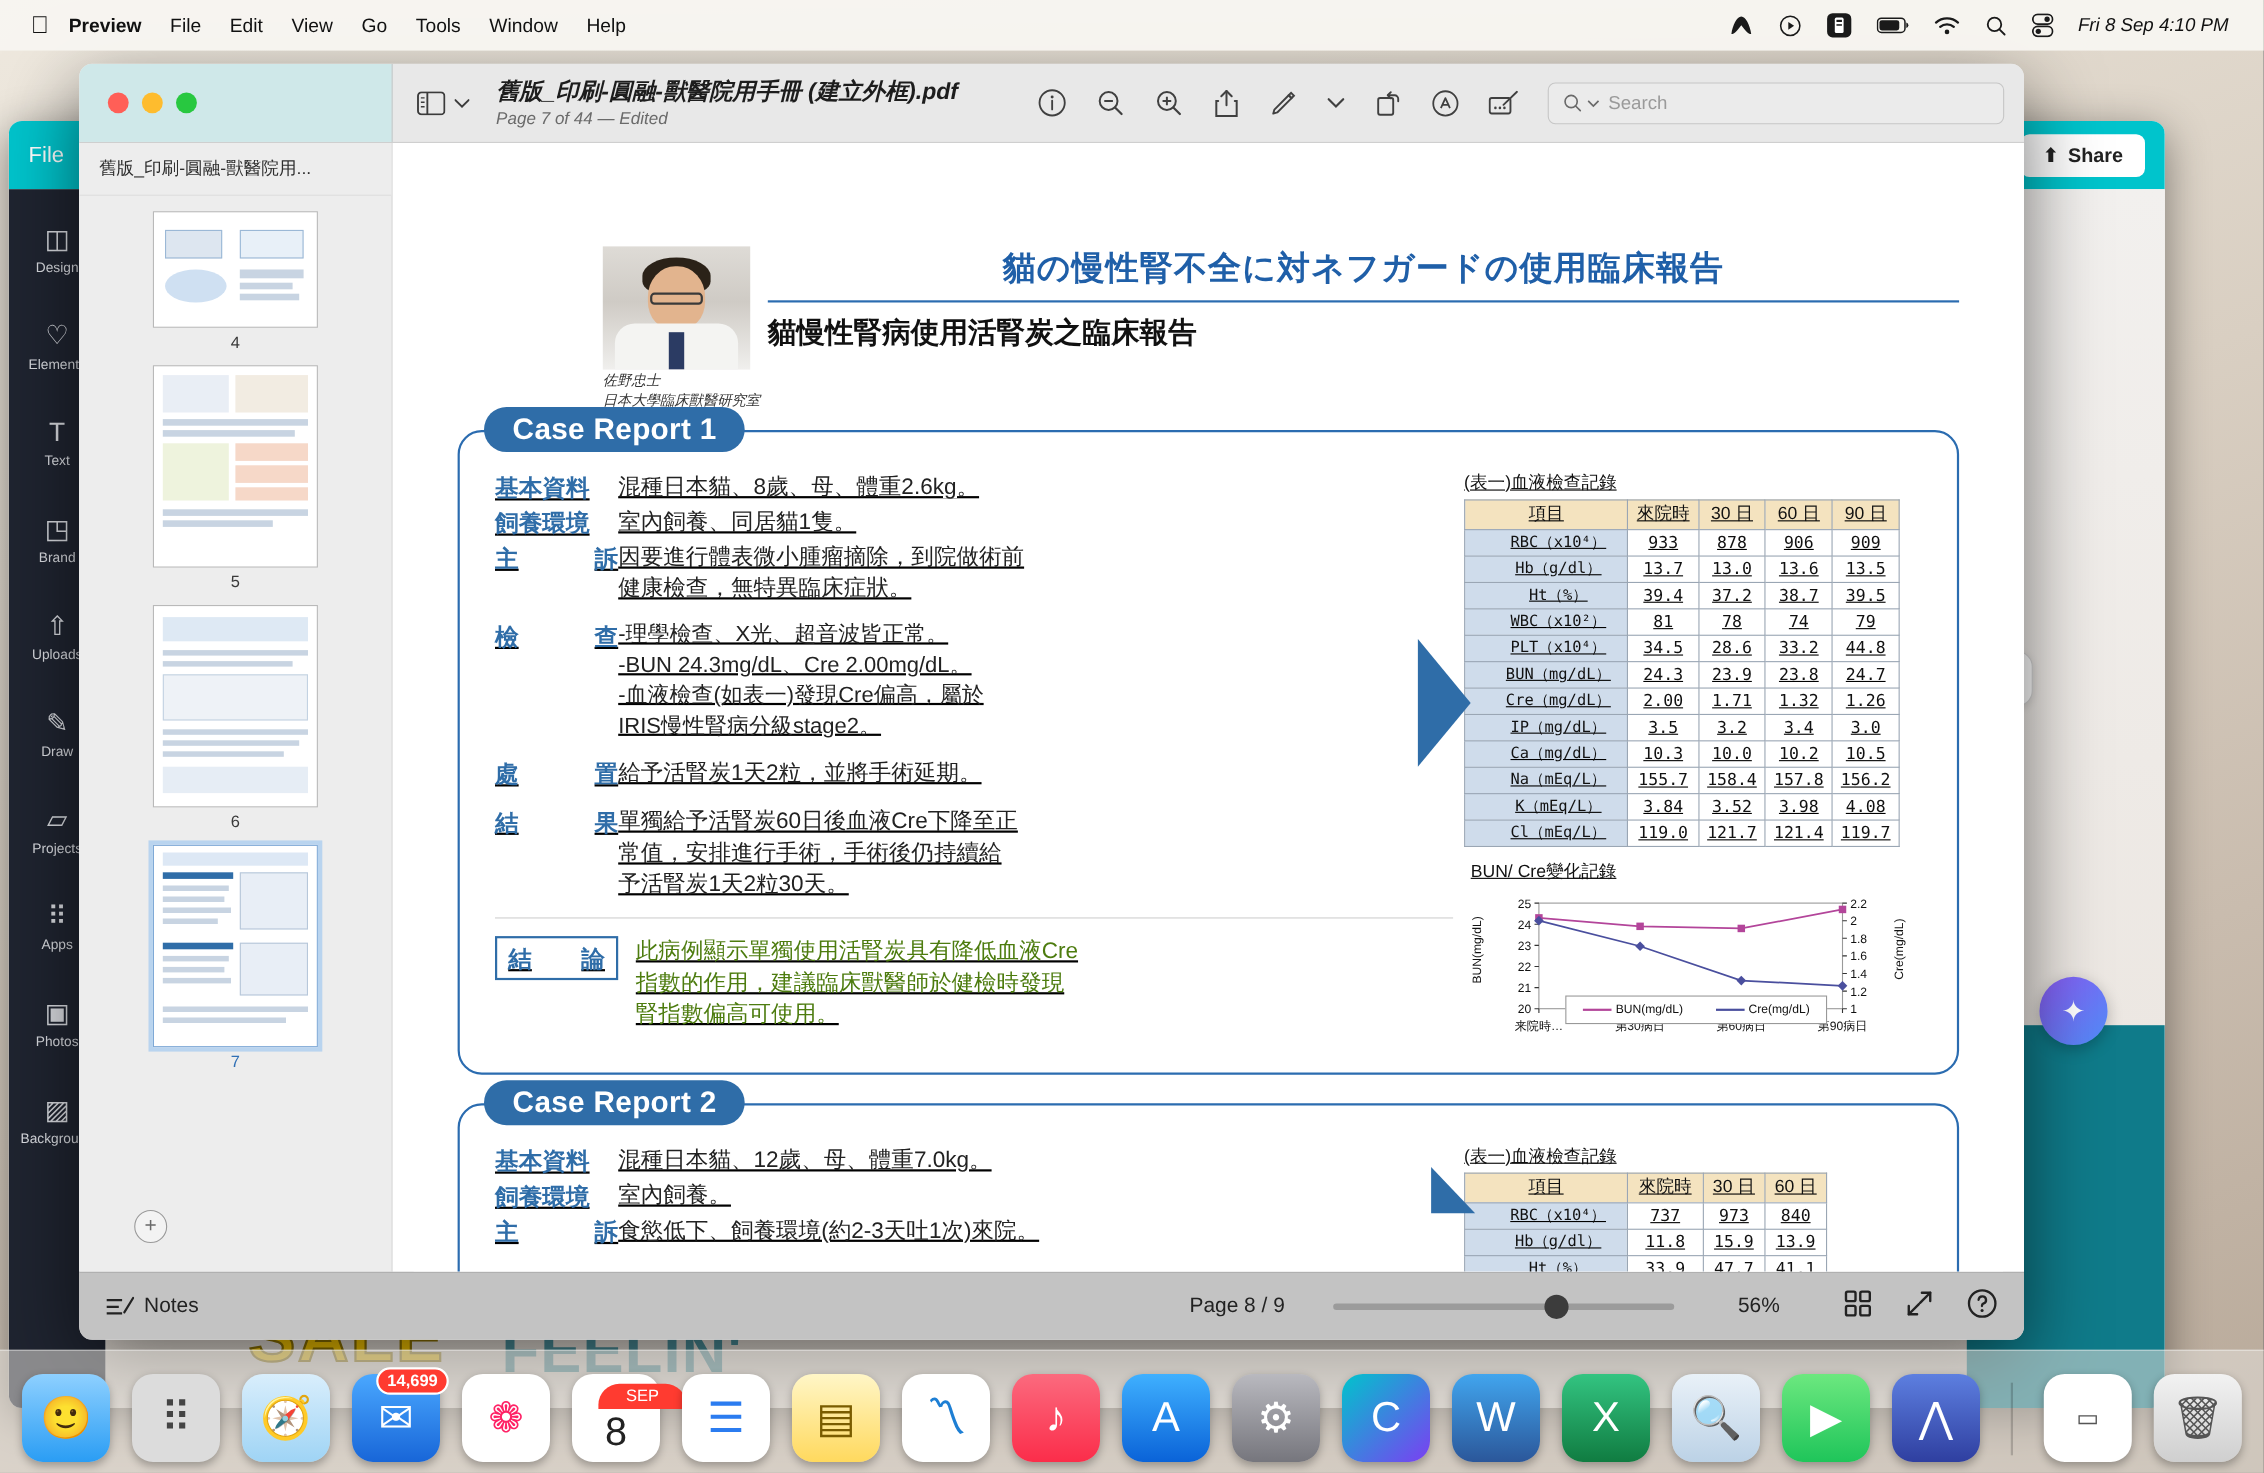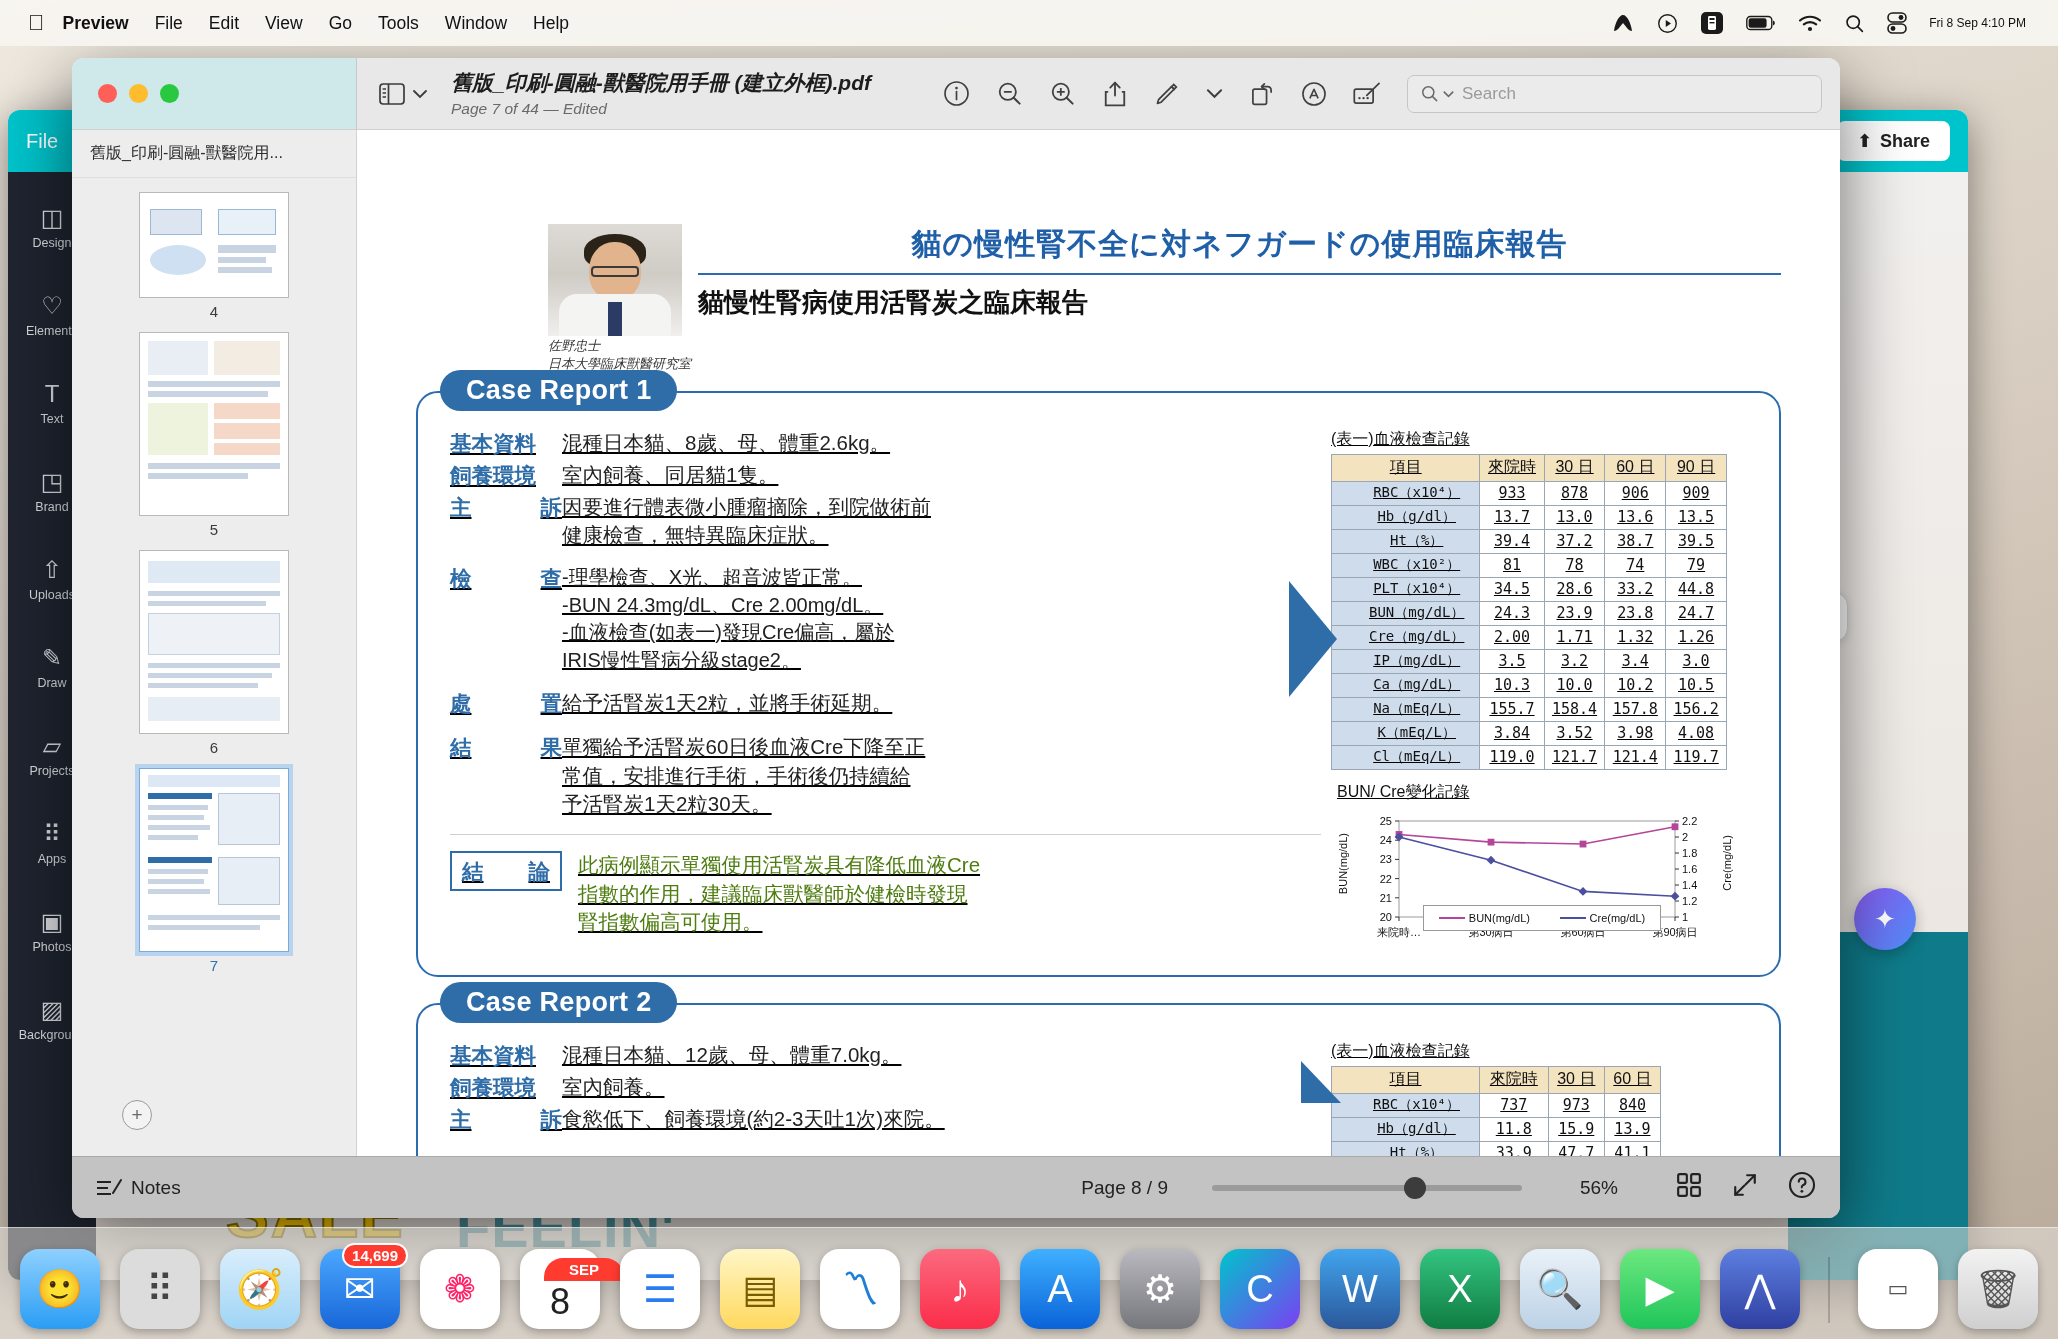--- a/index.html
+++ b/index.html
@@ -23,21 +23,21 @@
     background:rgba(247,245,240,0.96);
     display:flex; align-items:center; z-index:80;
     font-size:17.5px; color:#111;
     padding:0 18px;
   }
   #menubar .apple{ font-size:22px; margin:0 18px 0 10px; line-height:1; }
   #menubar .mitem{ margin-right:26px; white-space:nowrap; }
   #menubar .mitem.bold{ font-weight:bold; }
   #menubar .right{ margin-left:auto; display:flex; align-items:center; gap:22px; padding-right:14px;}
   #menubar .right .ico{ display:flex; align-items:center; justify-content:center; }
-  #menubar .clock{ font-size:12px; white-space:nowrap; }
+  #menubar .clock{ font-size:17px; white-space:nowrap;font-style:italic; }
 
   
   #bgapp{
     position:absolute; left:8px; top:110px; width:1960px; height:1170px;
     border-radius:12px; overflow:hidden;
     background:#ffffff;
     box-shadow:0 10px 40px rgba(0,0,0,.45);
     z-index:5;
   }
   #bgapp .topbar{
@@ -291,21 +291,21 @@
     box-shadow:0 3px 8px rgba(0,0,0,.28);
   }
   .badge{
     position:absolute; top:-6px; right:-8px; background:#ff3b30; color:#fff;
     border-radius:14px; padding:2px 8px; font-size:15px; font-weight:bold;
     border:2px solid #fff;
   }
   .dockdiv{ width:2px; height:66px; background:rgba(0,0,0,.18); margin:0 8px 6px 8px;}
   .calicon{ background:#fff; color:#333; flex-direction:column; gap:0; font-size:0;}
   .calicon .m{ background:#ff3b30;color:#fff;font-size:15px;width:100%;text-align:center;
-     border-radius:19px 19px 0 0; padding:3px 0; font-weight:bold;margin-left:48px;}
+     border-radius:19px 19px 0 0; padding:3px 0; font-weight:normal;margin-left:48px;}
   .calicon .d{ font-size:36px; color:#222; font-weight:500; line-height:1.05; padding-top:2px;}
 </style>
 </head>
 <body>
 
 <div id="desktop"></div>
 
 <div id="bgapp">
   <div class="topbar">
     <span>File</span>

